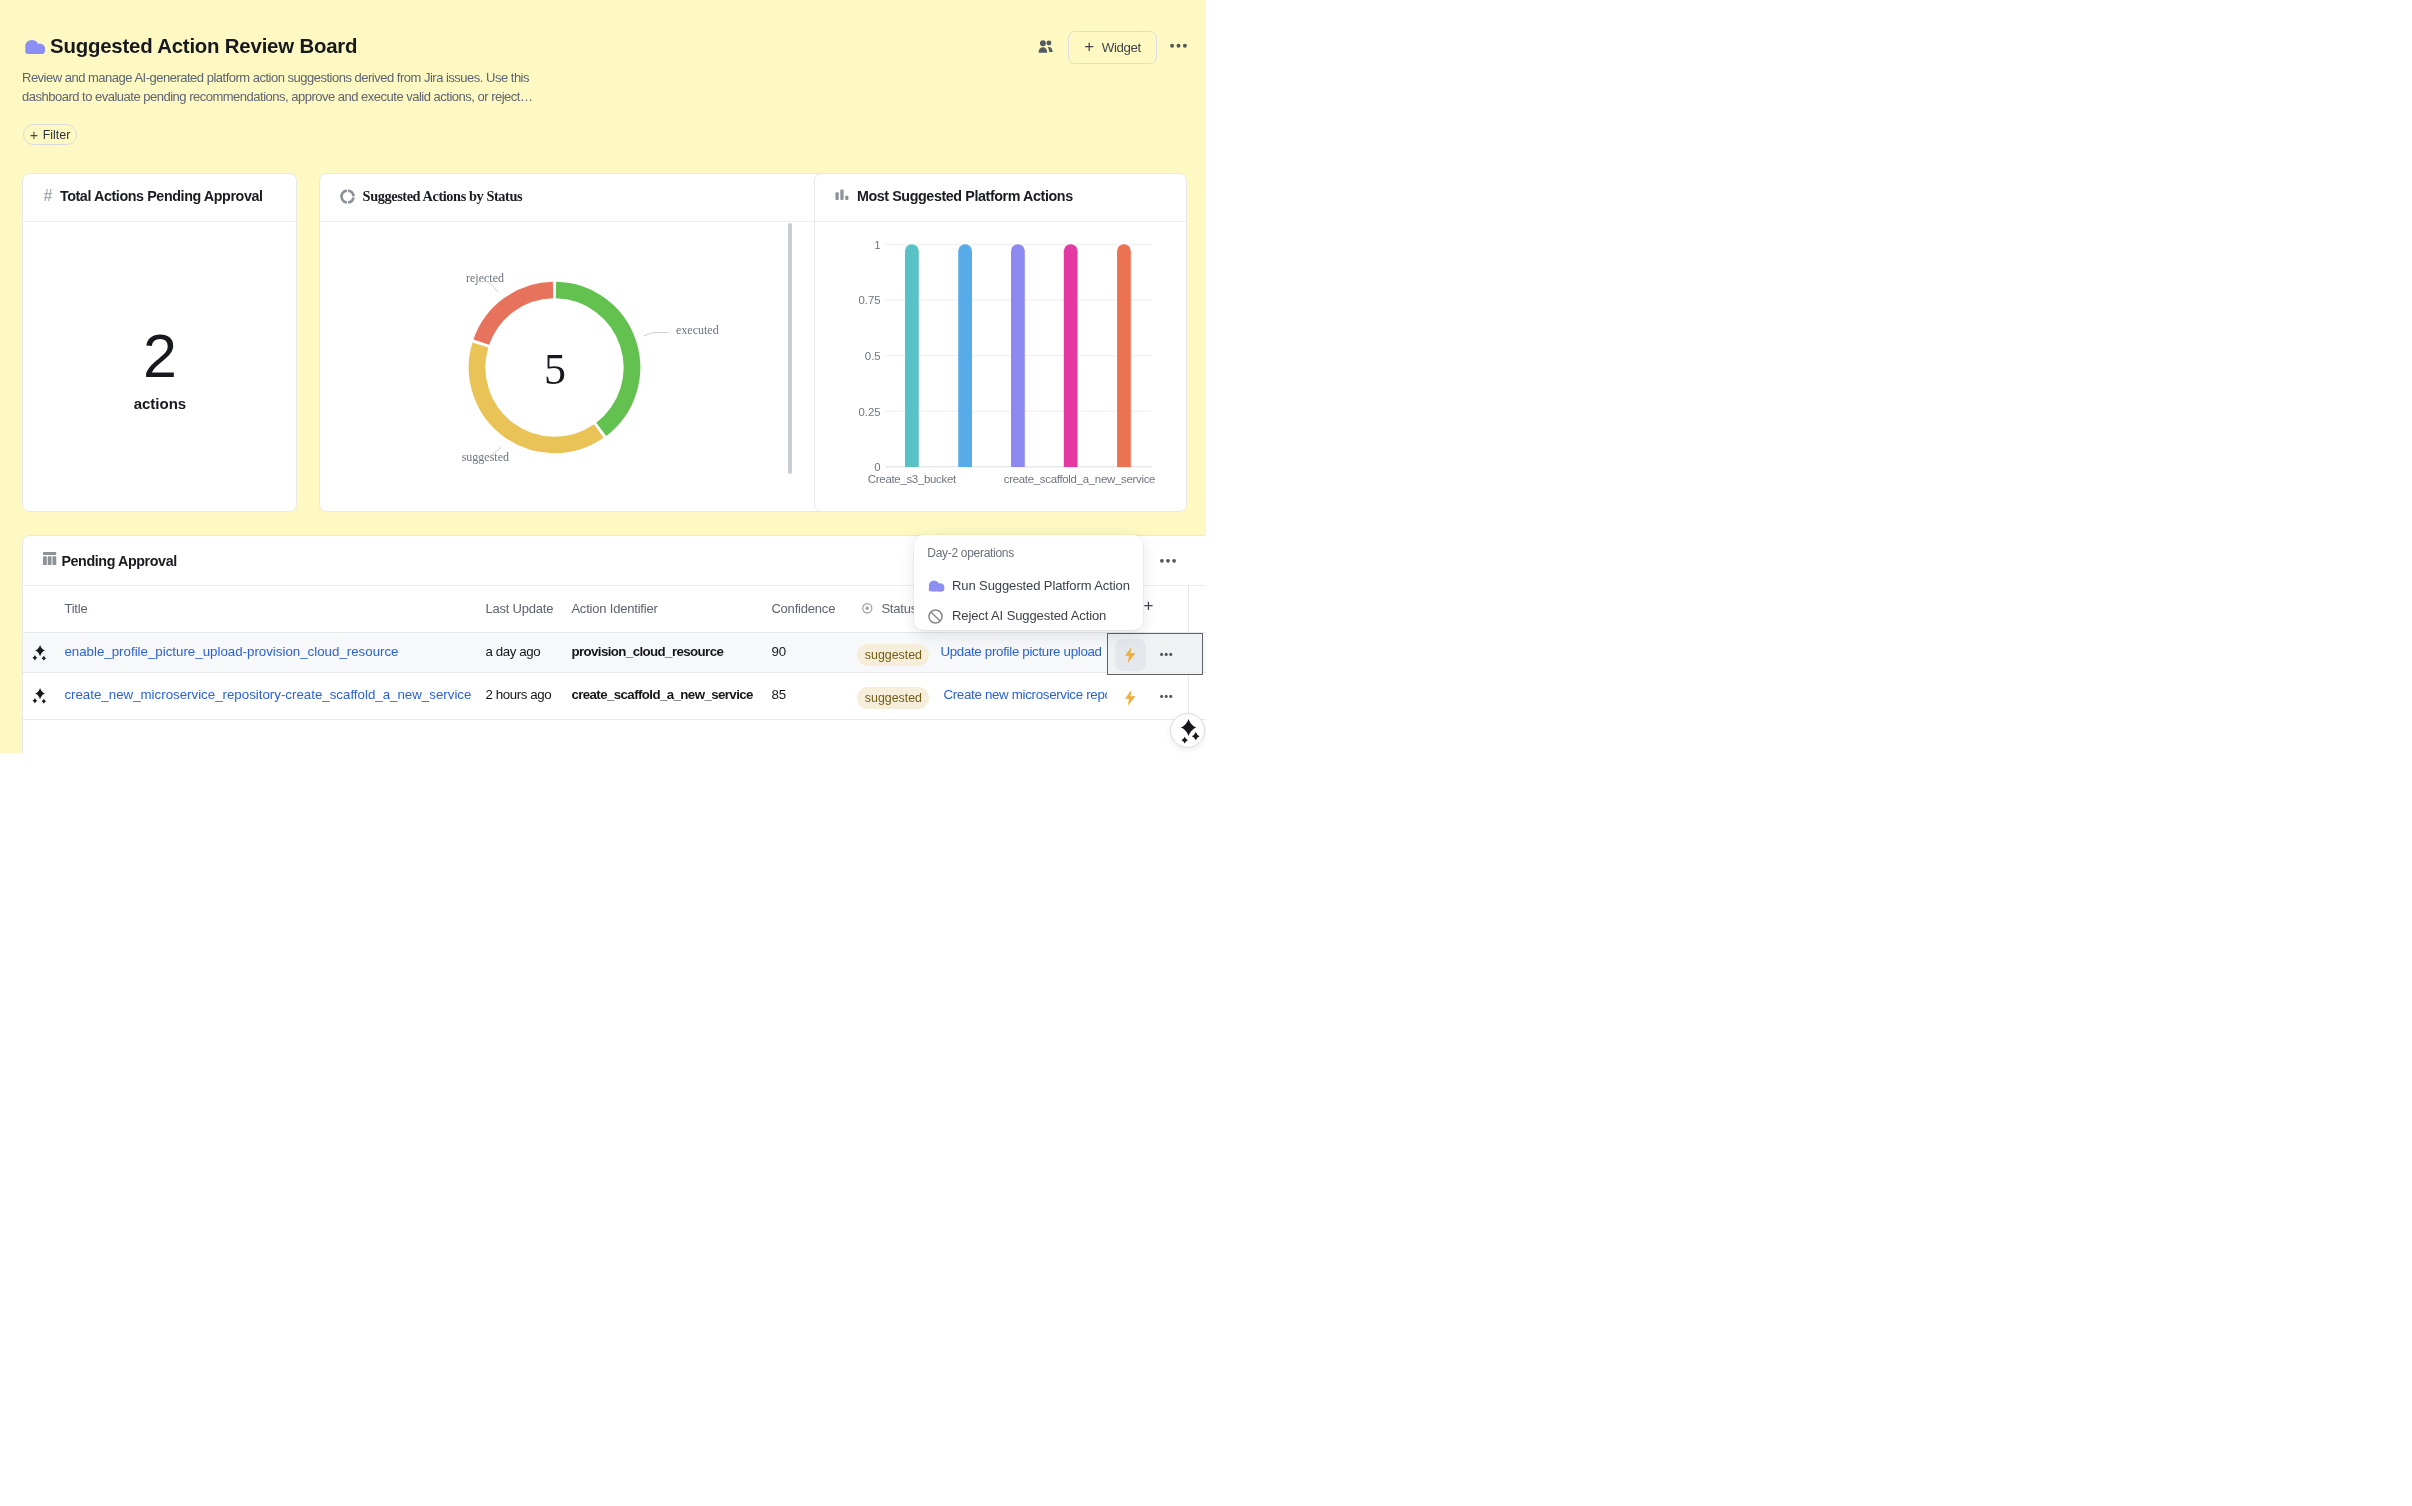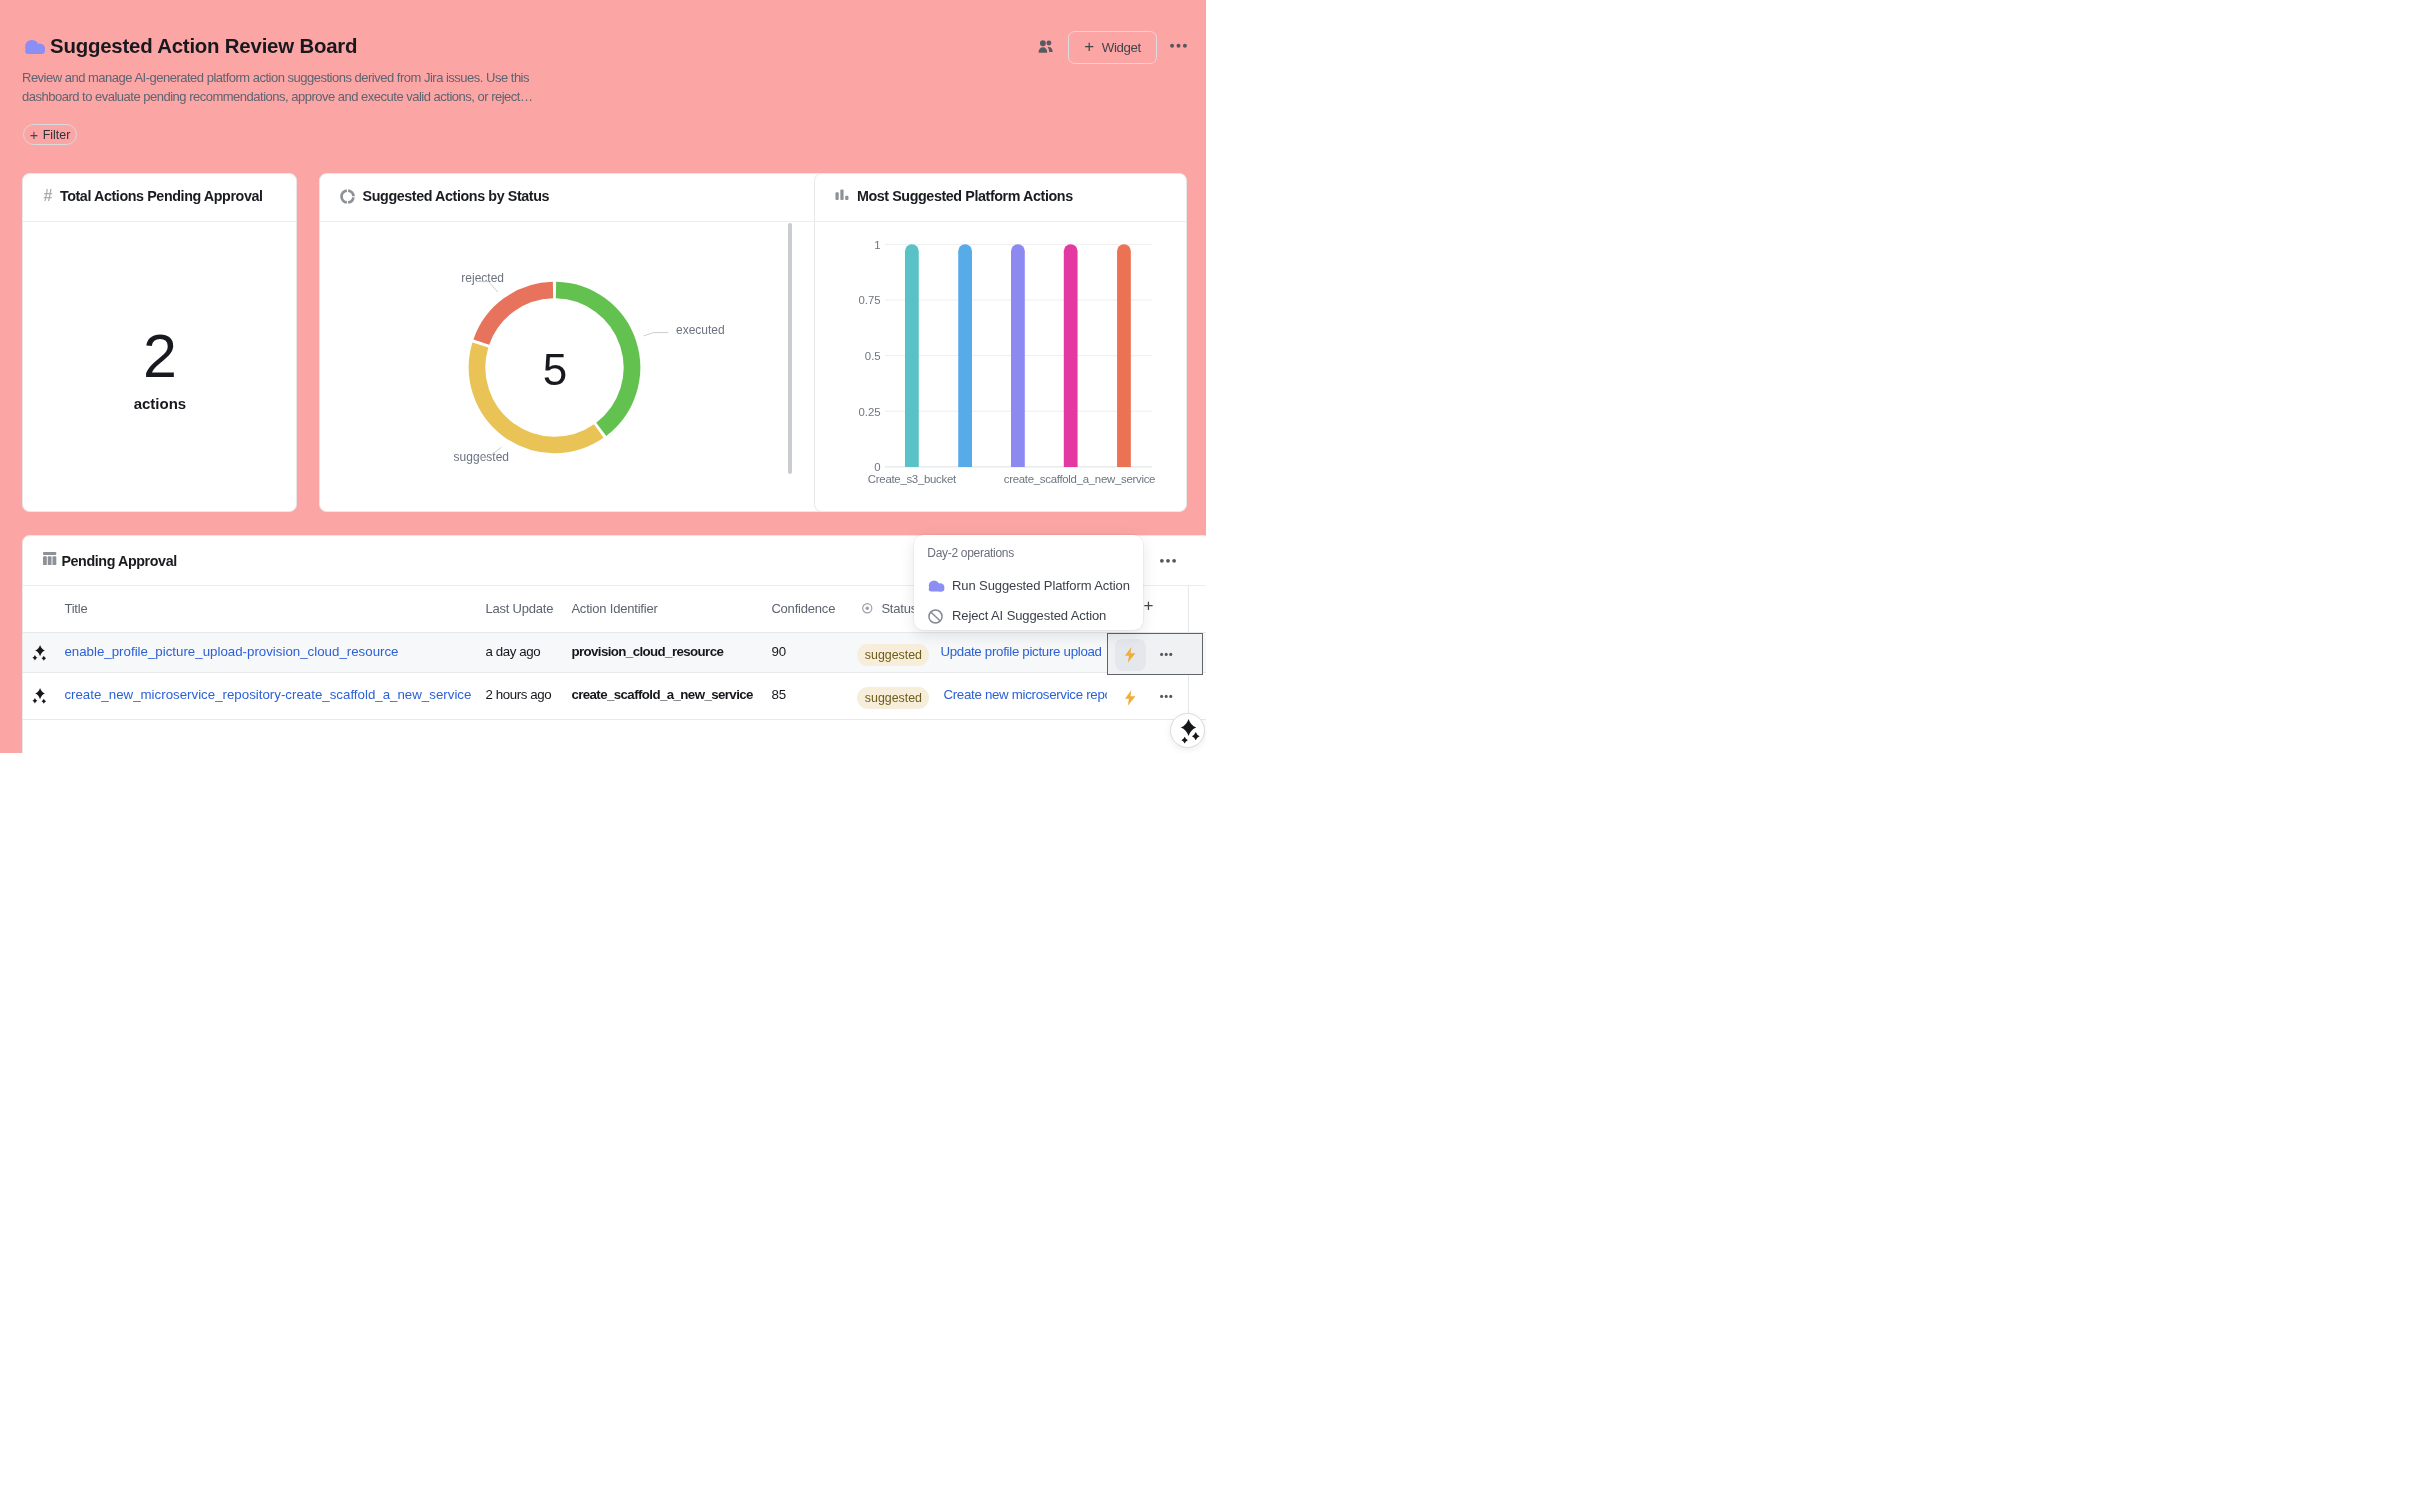--- a/index.html
+++ b/index.html
@@ -1,18 +1,18 @@
 <!DOCTYPE html>
 <html style="font-size:15px"><head>
 <meta charset="utf-8">
 <style>
 * { margin:0; padding:0; box-sizing:border-box; }
 html,body { background:#fff; }
 body { font-family:"Liberation Sans", sans-serif; color:#191b1f; }
-#page { position:relative; width:1206px; height:753px; overflow:hidden; background:#fca5a5; }
+#page { position:relative; width:1206px; height:753px; overflow:hidden; background:#fef9c3; }
 .abs { position:absolute; }
 .card { position:absolute; background:#fff; border:1px solid #e7e8ea; border-radius:7.6px; }
 .cardhead { position:absolute; left:0; right:0; top:0; height:48px; border-bottom:1px solid #eceded; display:flex; align-items:center; padding-left:20px; padding-bottom:2.9px; }
 .cardtitle { font-size:14.3px; font-weight:700; color:#1a1c22; letter-spacing:-0.4px; margin-left:7.6px; }
 .gray { color:#5d6370; }
 svg { display:block; }
 .lbl { position:absolute; font-size:12px; color:#6b7280; }
 </style>
 </head>
 <body>
@@ -47,21 +47,21 @@
 
   <div class="card" style="left:22.4px; top:173px; width:275px; height:339px;">
     <div class="cardhead">
       <span style="font-size:16px; font-weight:700; color:#a9aeb5;">#</span>
       <span class="cardtitle">Total Actions Pending Approval</span>
     </div>
     <div class="abs" style="left:0; right:0; top:152px; text-align:center; font-size:61px; line-height:61px; color:#17191f;">2</div>
     <div class="abs" style="left:0; right:0; top:221px; text-align:center; font-size:15px; font-weight:700; color:#17191f;">actions</div>
   </div>
 
-  <div class="card" style="left:319px; top:173px; width:510px; height:339px;">
+  <div class="card" style="left:319px; top:173px; width:510px; height:339px;font-family:Liberation Serif, serif;">
     <div class="cardhead">
       <svg width="15" height="15" viewBox="0 0 16 16">
         <g fill="none" stroke="#8d9298" stroke-width="2.9">
           <path d="M 8.67 1.64 A 6.4 6.4 0 0 1 14.40 7.78"></path>
           <path d="M 14.34 8.89 A 6.4 6.4 0 0 1 8.67 14.36"></path>
           <path d="M 7.33 14.36 A 6.4 6.4 0 0 1 7.33 1.64"></path>
         </g>
       </svg>
       <span class="cardtitle">Suggested Actions by Status</span>
     </div>

